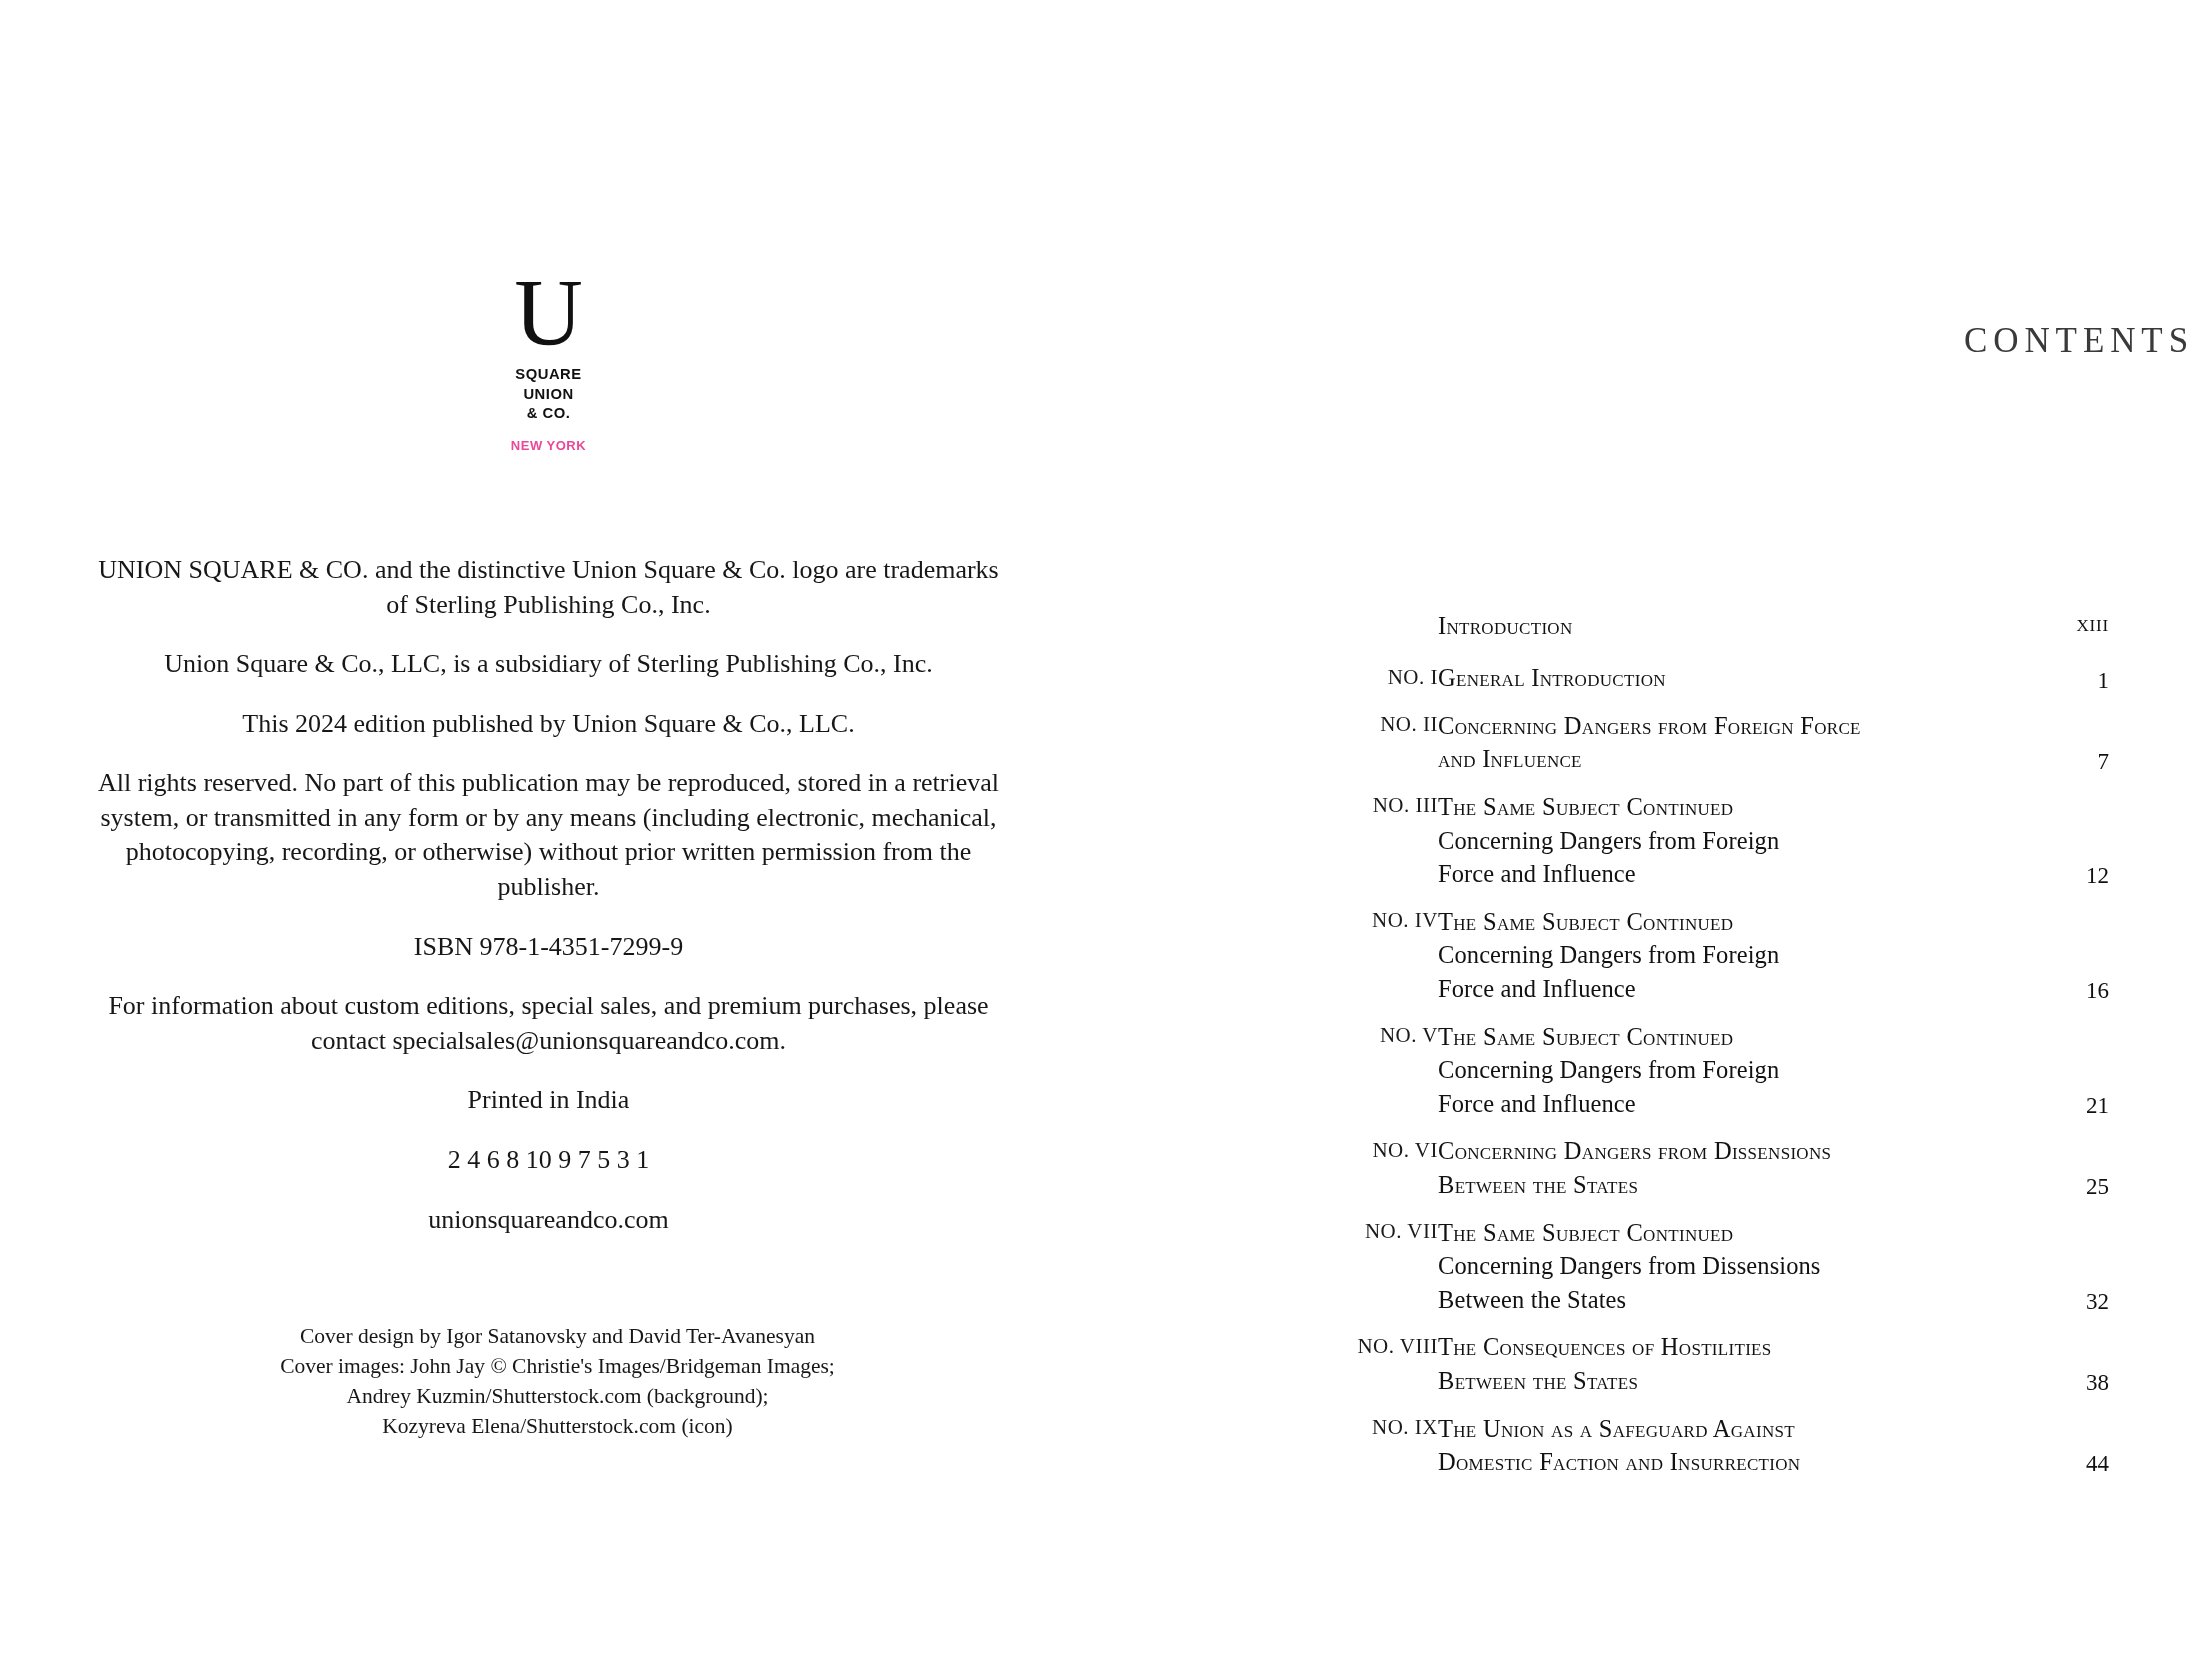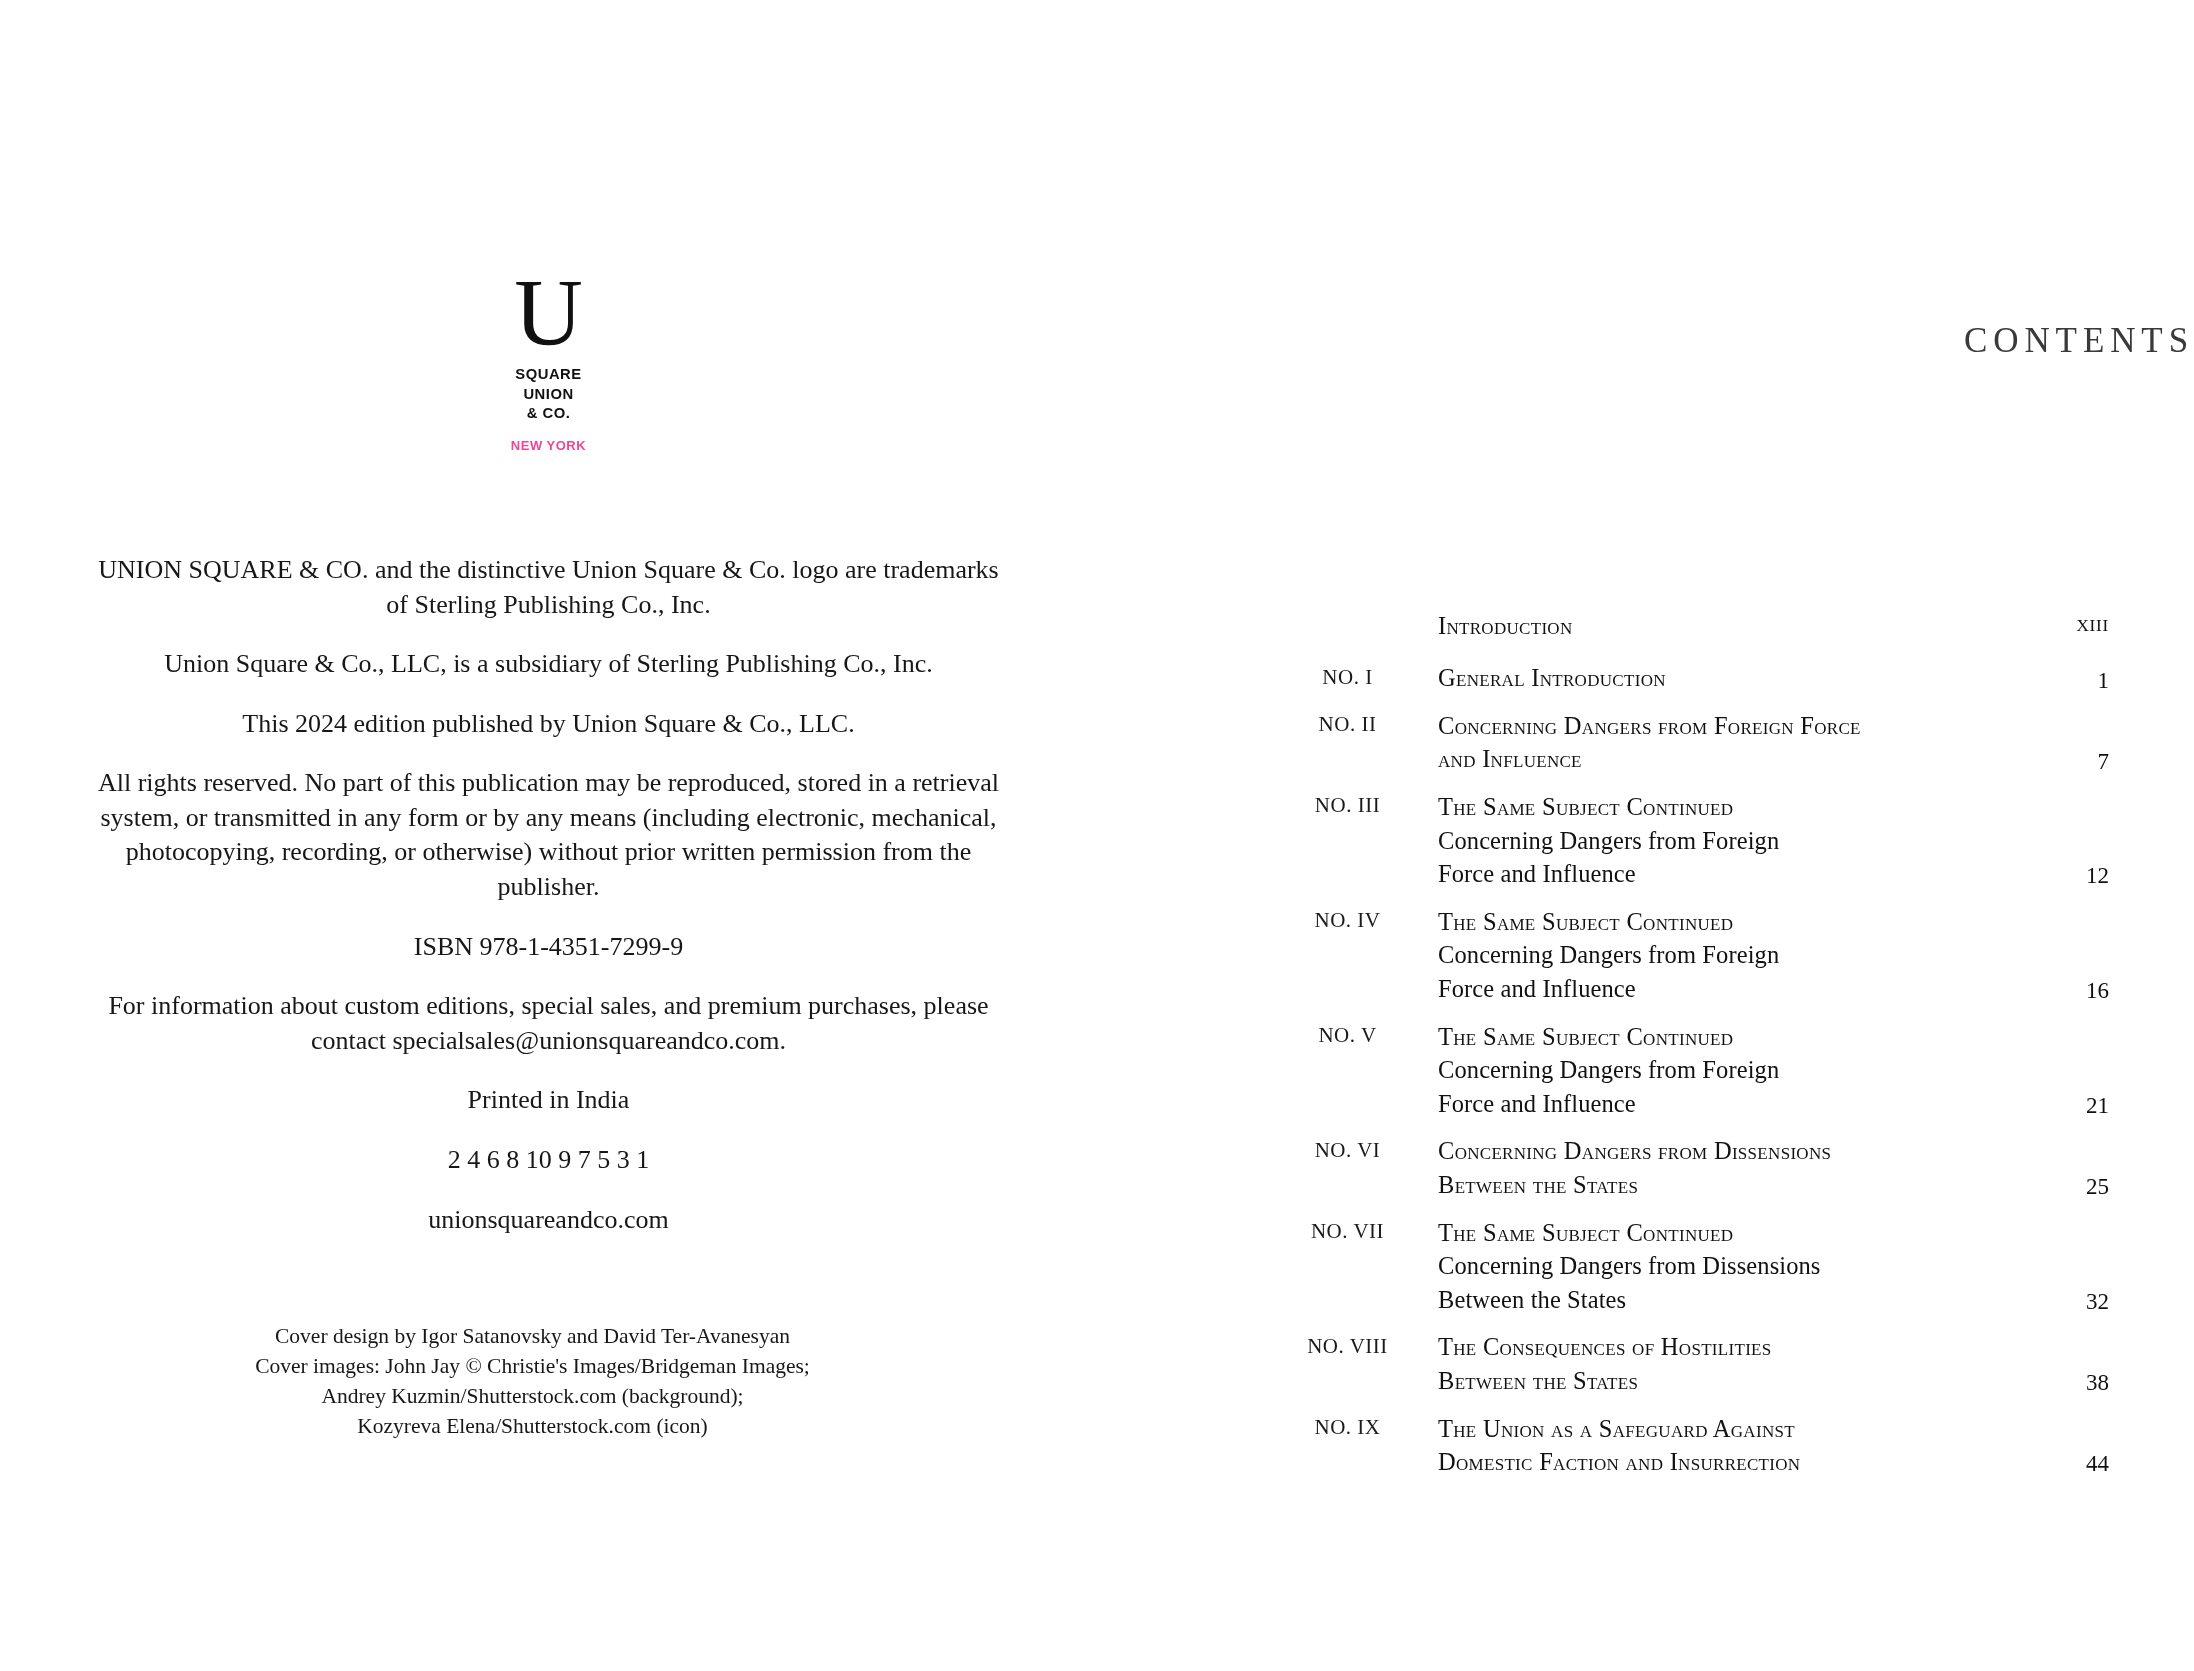--- a/index.html
+++ b/index.html
@@ -73,21 +73,21 @@
     text-align: center;
     font-size: 26px;
     line-height: 1.33;
     color: #171717;
   }
   .copyright p {
     margin: 0 0 25px 0;
   }
   .credits {
     position: absolute;
-    left: 77px;
+    left: 102px;
     top: 1321px;
     width: 911px;
     text-align: center;
     font-size: 21.5px;
     line-height: 1.40;
     color: #171717;
   }
   .credits p { margin: 0; }
 
   
@@ -114,21 +114,21 @@
     align-items: flex-start;
     margin-bottom: 13.5px;
   }
   .toc-num {
     width: 181px;
     flex: 0 0 181px;
     font-size: 21px;
     letter-spacing: 0.5px;
     color: #1a1a1a;
     padding-top: 3.4px;
-    text-align: center;
+    text-align: right;
     white-space: nowrap;
   }
   .toc-title {
     flex: 1 1 auto;
     font-size: 24.5px;
     line-height: 1.38;
     color: #111111;
     padding-right: 17px;
   }
   .toc-line-caps {

